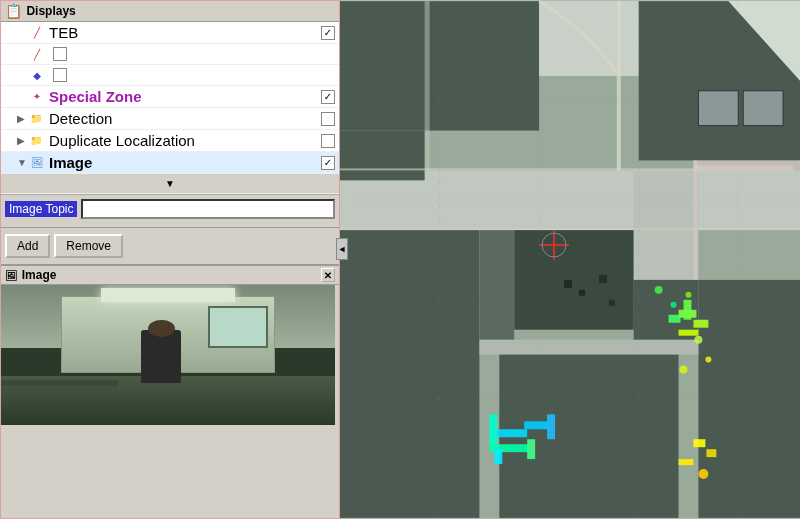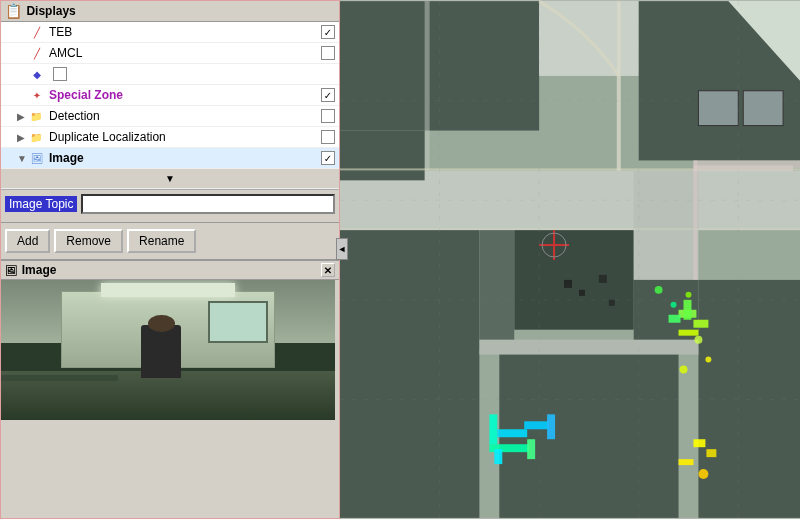--- a/index.html
+++ b/index.html
@@ -57,21 +57,21 @@
       height: 16px;
       margin-right: 4px;
       flex-shrink: 0;
       display: flex;
       align-items: center;
       justify-content: center;
       font-size: 10px;
     }
     .display-item .item-label {
       flex: 1;
-      font-size: 12px;
+      font-size: 15px;
     }
     .display-item .checkbox {
       width: 14px;
       height: 14px;
       border: 1px solid #888;
       background: #fff;
       display: flex;
       align-items: center;
       justify-content: center;
       flex-shrink: 0;
@@ -236,21 +236,20 @@
     <div class="display-item indent1">
       <span class="expand-icon"> </span>
       <span class="item-icon" style="color:#cc3333;">╱</span>
       <span class="item-label">TEB</span>
       <div class="checkbox checked"></div>
     </div>
 
     <div class="display-item indent1">
       <span class="expand-icon"> </span>
       <span class="item-icon" style="color:#cc3333;">╱</span>
-      <span class="item-label">AMCL</span>
       <div class="checkbox"></div>
     </div>
 
     <div class="display-item indent1">
       <span class="expand-icon"> </span>
       <span class="item-icon" style="color:#4444cc;">◆</span>
       <div class="checkbox"></div>
     </div>
 
     <div class="display-item indent1">
@@ -287,21 +286,20 @@
   <div id="properties-area">
     <div id="image-topic-row">
       <span id="image-topic-label">Image Topic</span>
       <input id="image-topic-value" type="text" style="flex: 1 1 0%; margin-left: 4px; border: 2px inset rgb(136, 136, 136); background: white; font-size: 12px; padding: 1px 4px;" value="">
     </div>
   </div>
 
   <div id="buttons-area">
     <button class="panel-button">Add</button>
     <button class="panel-button">Remove</button>
-    <button class="panel-button">Rename</button>
   </div>
 
   <div id="image-window" style="flex:1; display:flex; flex-direction:column; overflow:hidden;">
     <div id="image-window-header">
       <span style="margin-right:4px; font-size:10px;">🖼</span>
       <span>Image</span>
       <div class="close-btn">✕</div>
     </div>
     <div id="image-canvas">
       <div class="camera-scene">

